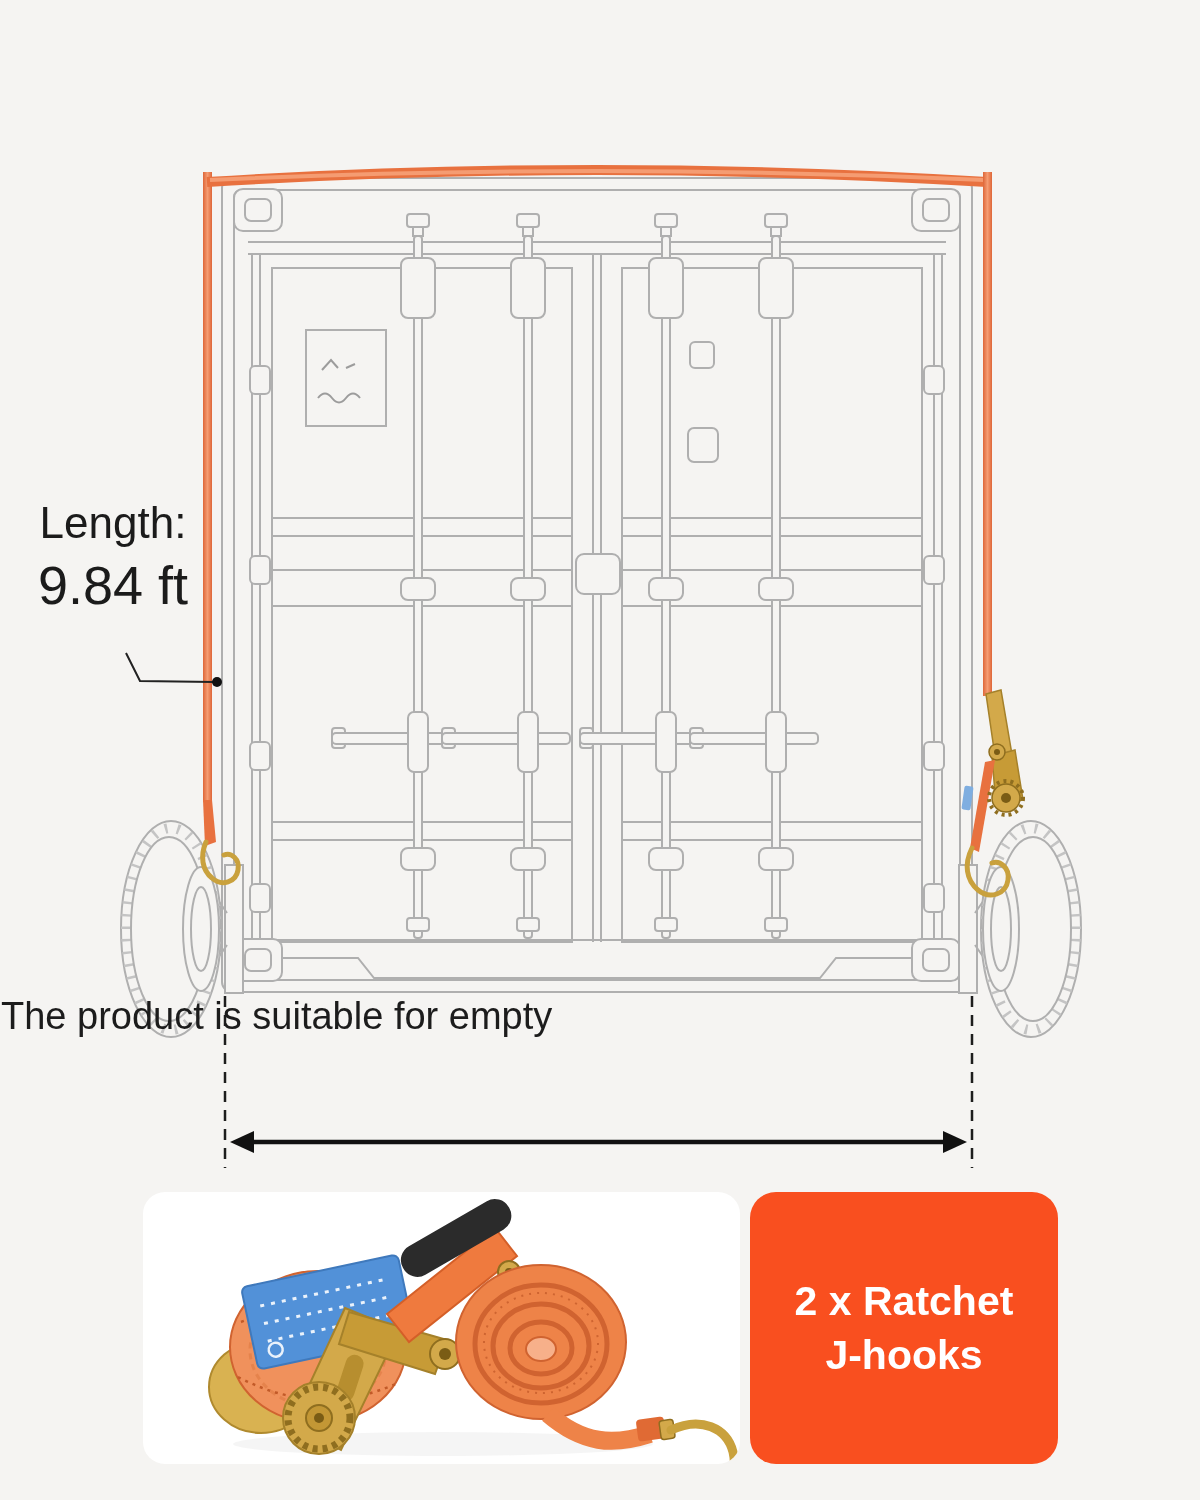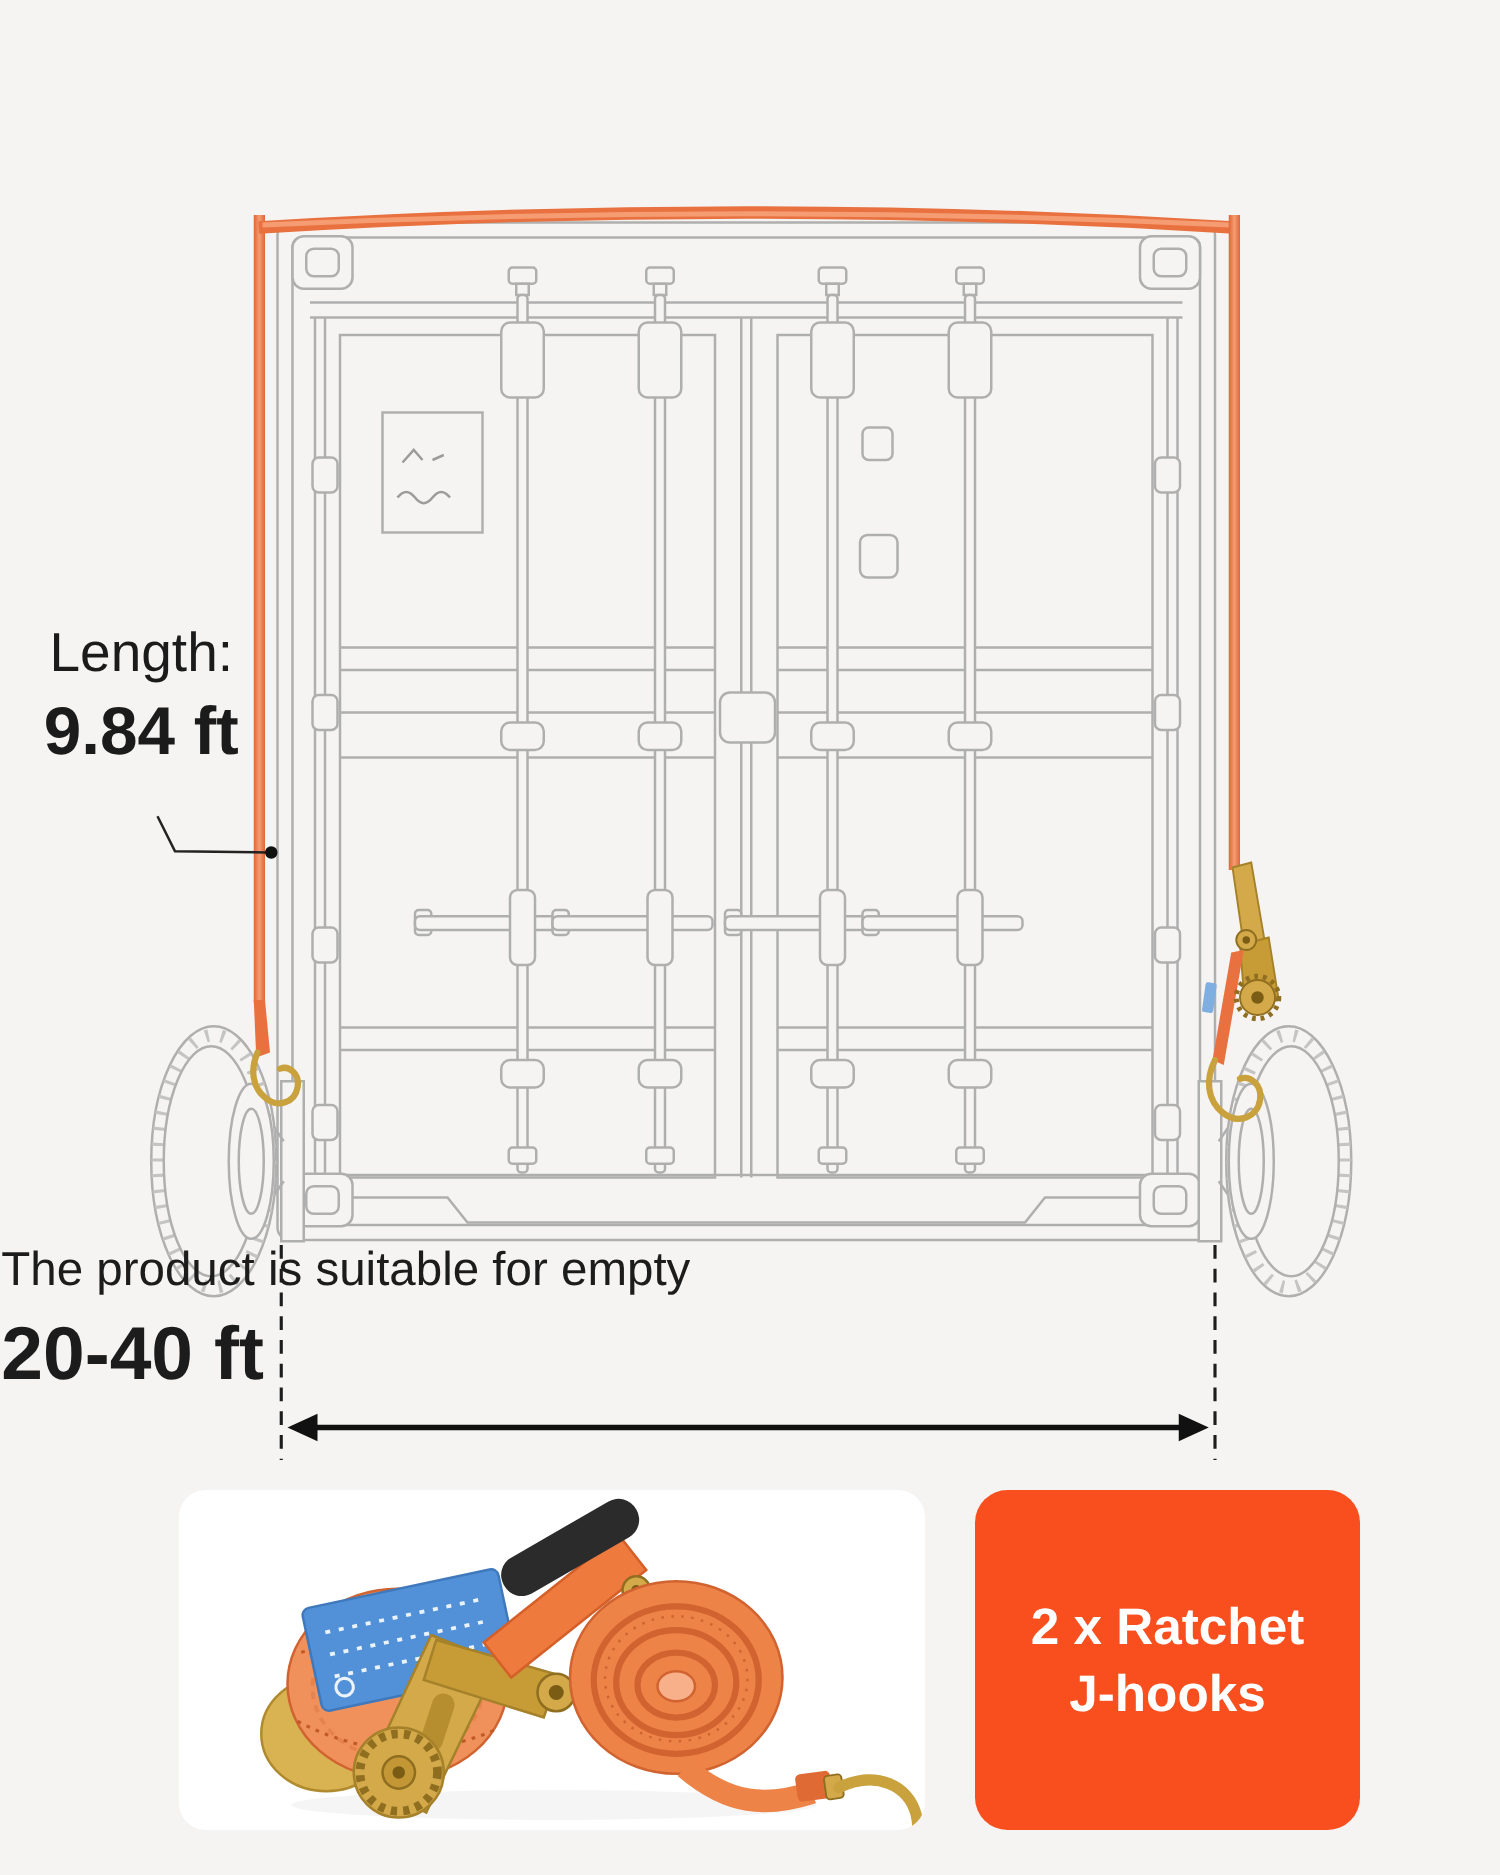--- a/index.html
+++ b/index.html
@@ -3,28 +3,28 @@
 <meta charset="utf-8">
 <style>
   html,body{margin:0;padding:0;}
   body{font-family:"Liberation Sans", sans-serif;}
   .page{position:relative;width:1200px;height:1500px;background:#F5F4F2;overflow:hidden;}
   .page-title{position:absolute;top:52px;left:0;width:1200px;text-align:center;
     font-size:62px;font-weight:800;letter-spacing:-1px;color:#F3511F;margin:0;}
   .diagram-svg{position:absolute;left:0;top:0;width:1200px;height:1500px;}
   .length-callout{position:absolute;left:18px;top:498px;width:190px;text-align:center;color:#1b1b1b;}
   .length-callout .lab{font-size:44px;font-weight:400;}
-  .length-callout .val{font-size:54px;font-weight:700;margin-top:6px;}
+  .length-callout .val{font-size:54px;font-weight:400;margin-top:6px;}
   .note-block{position:absolute;left:1px;top:994px;width:1200px;color:#1c1c1c;}
   .note-block .l1,.note-block .l2{font-size:38px;line-height:1.16;}
   .note-block .range{font-size:60px;font-weight:700;margin-top:10px;}
   .card{position:absolute;top:1192px;height:272px;border-radius:22px;}
   .photo-card{left:143px;width:597px;background:#FFFFFF;overflow:hidden;}
   .photo-card svg{display:block;width:597px;height:272px;}
-  .orange-card{left:780px;width:308px;background:#F94F1F;border-radius:26px;
+  .orange-card{left:750px;width:308px;background:#F94F1F;border-radius:26px;
     display:flex;flex-direction:column;align-items:center;justify-content:center;}
   .orange-card .line{color:#FFFFFF;font-size:41px;font-weight:700;line-height:1.32;text-align:center;}
   .gray{stroke:#AFAFAF;fill:none;stroke-width:2;}
   .grayfill{stroke:#AFAFAF;fill:#F5F4F2;stroke-width:2;}
 </style>
 </head>
 <body>
 
 <div class="page">
 
@@ -161,21 +161,20 @@
     </g>
   </svg>
 
   <div class="length-callout">
     <div class="lab">Length:</div>
     <div class="val">9.84 ft</div>
   </div>
 
   <div class="note-block">
     <div class="l1">The product is suitable for empty</div>
-    <div class="range">20-40 ft</div>
   </div>
 
   <div class="card photo-card">
     <svg viewBox="0 0 597 272">
       <ellipse cx="300" cy="252" rx="210" ry="12" fill="#000" opacity="0.04"></ellipse>
 
       <ellipse cx="118" cy="195" rx="52" ry="46" fill="#D9B251" stroke="#B08A2E" stroke-width="2"></ellipse>
 
       <g>
         <ellipse cx="175" cy="155" rx="88" ry="76" fill="#F0915C" stroke="#D06330" stroke-width="2"></ellipse>

